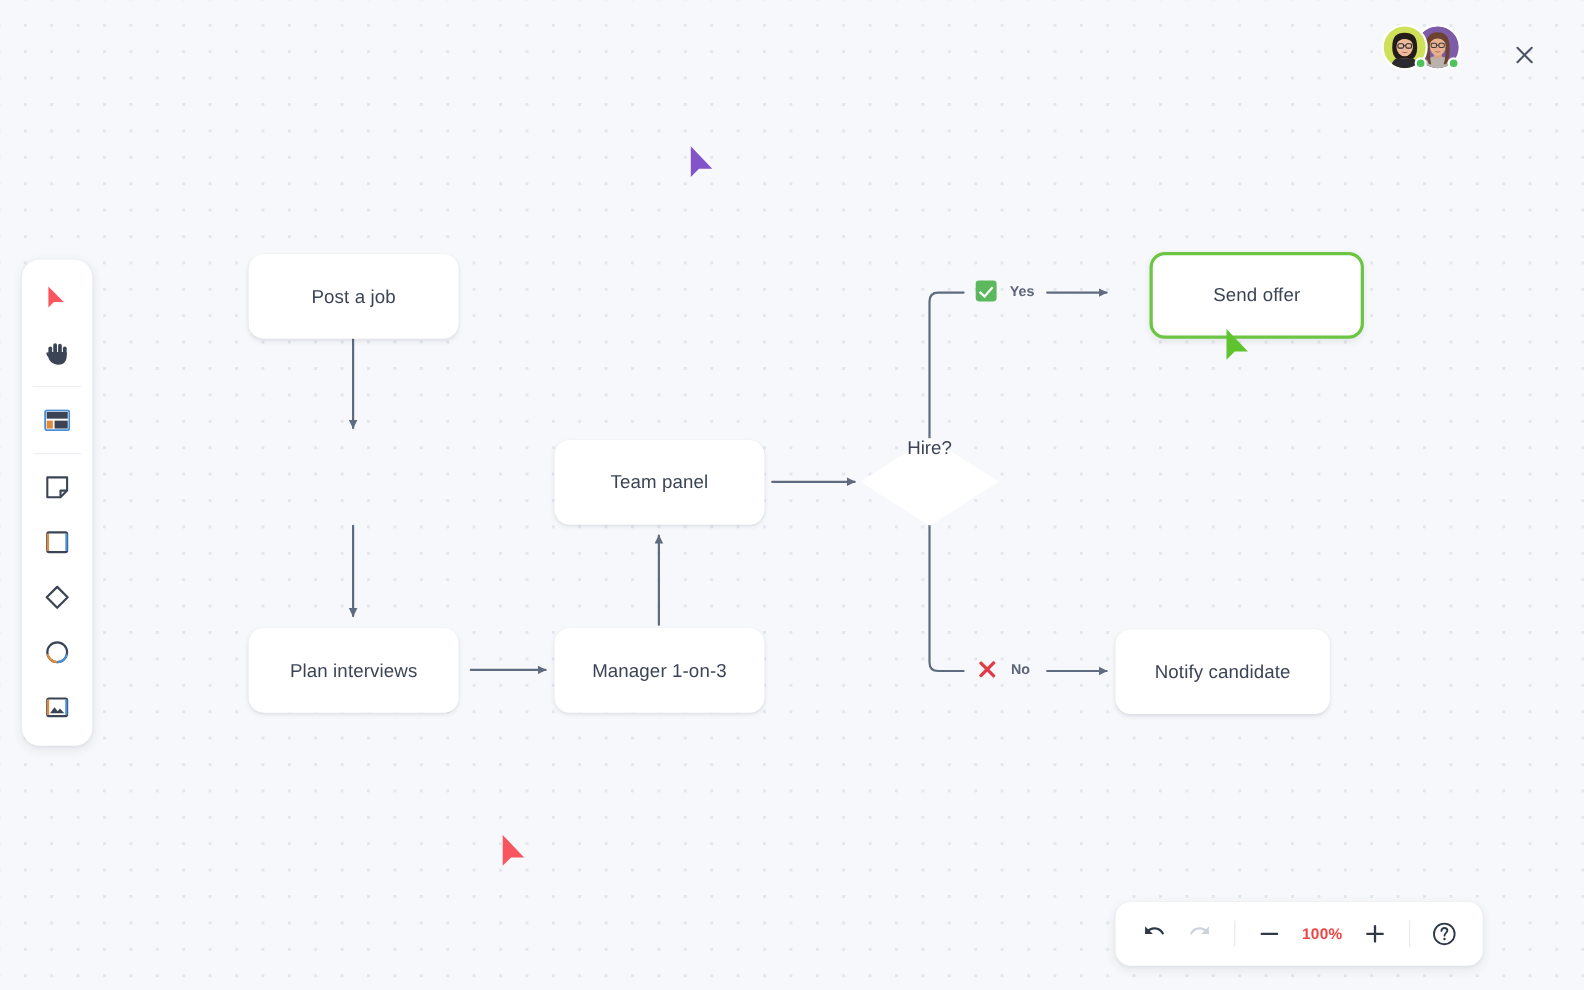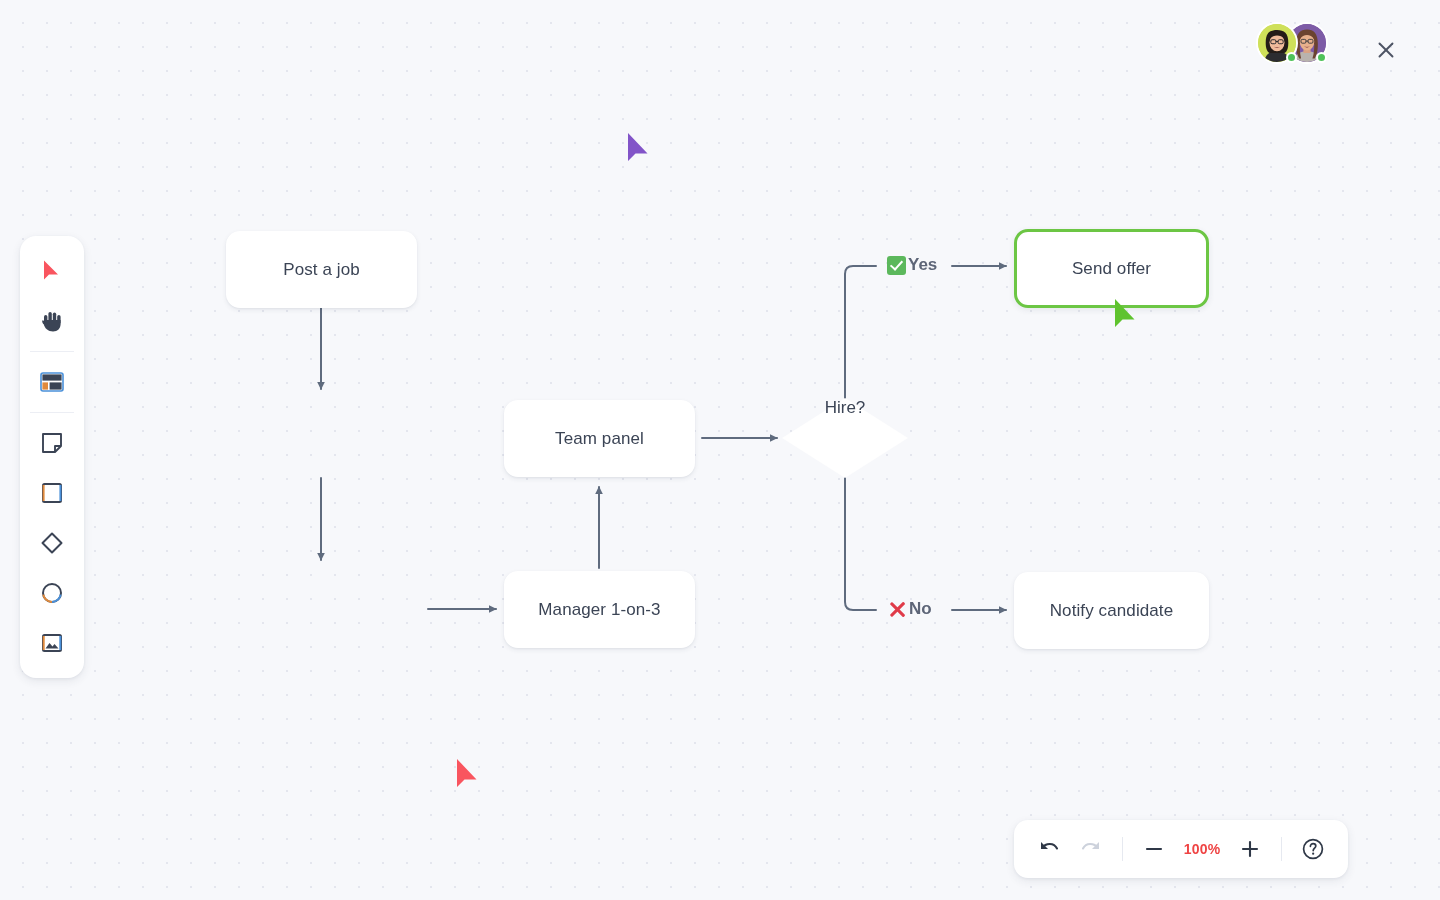--- a/index.html
+++ b/index.html
@@ -39,20 +39,21 @@
     align-items: center;
     justify-content: center;
     color: #3b4455;
     font-size: 17px;
     letter-spacing: .1px;
     white-space: nowrap;
   }
   .node.selected {
     border: 3px solid #6cc644;
     box-shadow: 0 2px 6px rgba(40,50,80,.09);
+    margin-left: 31px;
   }
 
   
   .diamond {
     position: absolute;
     display: flex;
     align-items: flex-start;
     justify-content: center;
     color: #3b4455;
     font-size: 17px;
@@ -66,22 +67,22 @@
     clip-path: polygon(50% 0%, 100% 50%, 50% 100%, 0% 50%);
     filter: drop-shadow(0 2px 4px rgba(40,50,80,.10));
   }
   .diamond .dlabel { position: relative; z-index: 2; }
 
   
   .branch-label {
     position: absolute;
     display: flex;
     align-items: center;
-    gap: 2px;
-    font-size: 17px;
+    gap: 12px;
+    font-size: 13px;
     font-weight: bold;
     color: #5d6577;
     white-space: nowrap;
   }
 
   
   .check-box {
     width: 19px; height: 19px;
     background: #5cb85c;
     border-radius: 3px;
@@ -244,20 +245,23 @@
 
       <line x1="952" y1="610" x2="1006" y2="610" marker-end="url(#ah)"></line>
     </g>
   </svg>
 
   <div class="node" style="left:226px; top:231px; width:191px; height:77px;">
     <span>Post a job</span>
   </div>
 
 
+  <div class="node" style="left:226px; top:571px; width:191px; height:77px;">
+    <span>Plan interviews</span>
+  </div>
 
   <div class="node" style="left:504px; top:571px; width:191px; height:77px;">
     <span>Manager 1-on-3</span>
   </div>
 
   <div class="node" style="left:504px; top:400px; width:191px; height:77px;">
     <span>Team panel</span>
   </div>
 
   <div class="diamond" style="left:782px; top:398px; width:126px; height:80px;">

